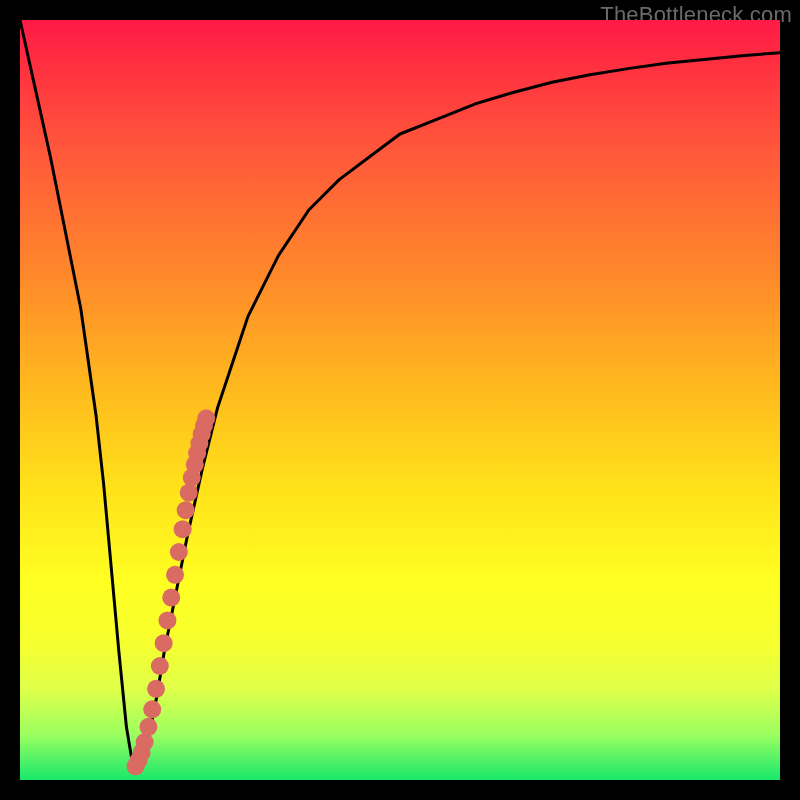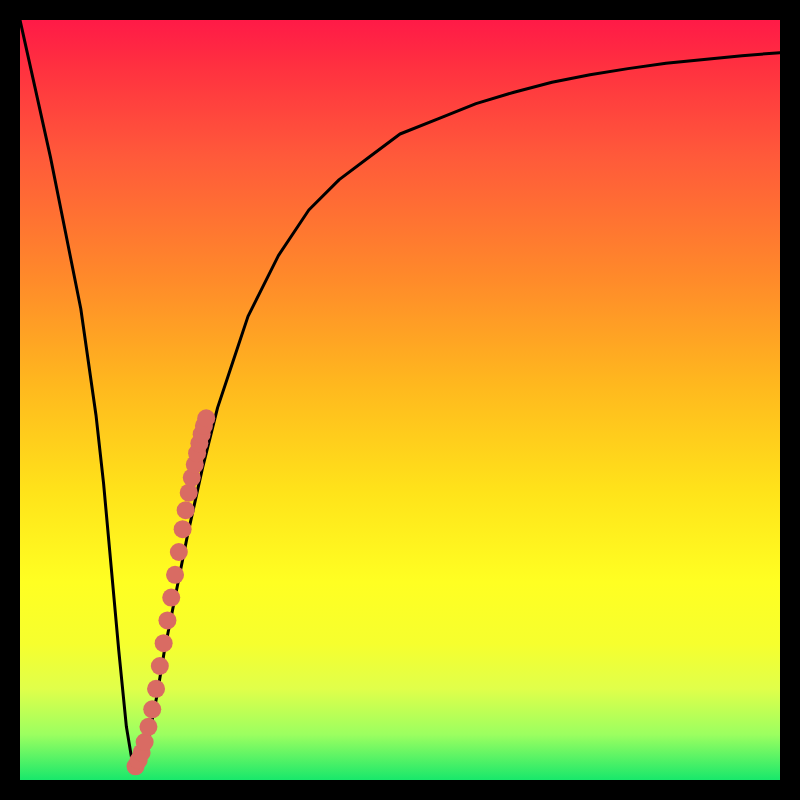--- a/index.html
+++ b/index.html
@@ -53,20 +53,21 @@
     top: 0;
     width: 760px;
     height: 760px;
   }
 </style>
 </head>
 <body>
 
 <div class="frame">
 
+  <div class="watermark">TheBottleneck.com</div>
 
   <div class="plot-area">
     <svg class="overlay" viewBox="0 0 760 760" preserveAspectRatio="none">
       <path id="curve-path" fill="none" stroke="#000000" stroke-width="3" stroke-linejoin="round" stroke-linecap="round" d="M0.00 0.00 L15.20 68.40 L30.40 136.80 L45.60 212.80 L60.80 288.80 L76.00 395.20 L83.60 463.60 L91.20 547.20 L98.80 630.80 L106.40 706.80 L114.00 752.40 L121.60 744.80 L129.20 714.40 L136.80 676.40 L144.40 630.80 L152.00 592.80 L167.20 516.80 L182.40 448.40 L197.60 387.60 L212.80 342.00 L228.00 296.40 L258.40 235.60 L288.80 190.00 L319.20 159.60 L349.60 136.80 L380.00 114.00 L418.00 98.80 L456.00 83.60 L494.00 72.20 L532.00 62.32 L570.00 54.72 L608.00 48.64 L646.00 43.32 L684.00 39.52 L722.00 35.72 L760.00 32.68"></path>
       <g id="dots-group">
           <circle cx="115.52" cy="746.32" r="9" fill="#d96b63"></circle>
           <circle cx="118.56" cy="740.24" r="9" fill="#d96b63"></circle>
           <circle cx="121.60" cy="732.64" r="9" fill="#d96b63"></circle>
           <circle cx="124.64" cy="722.00" r="9" fill="#d96b63"></circle>
           <circle cx="128.44" cy="706.80" r="9" fill="#d96b63"></circle>

